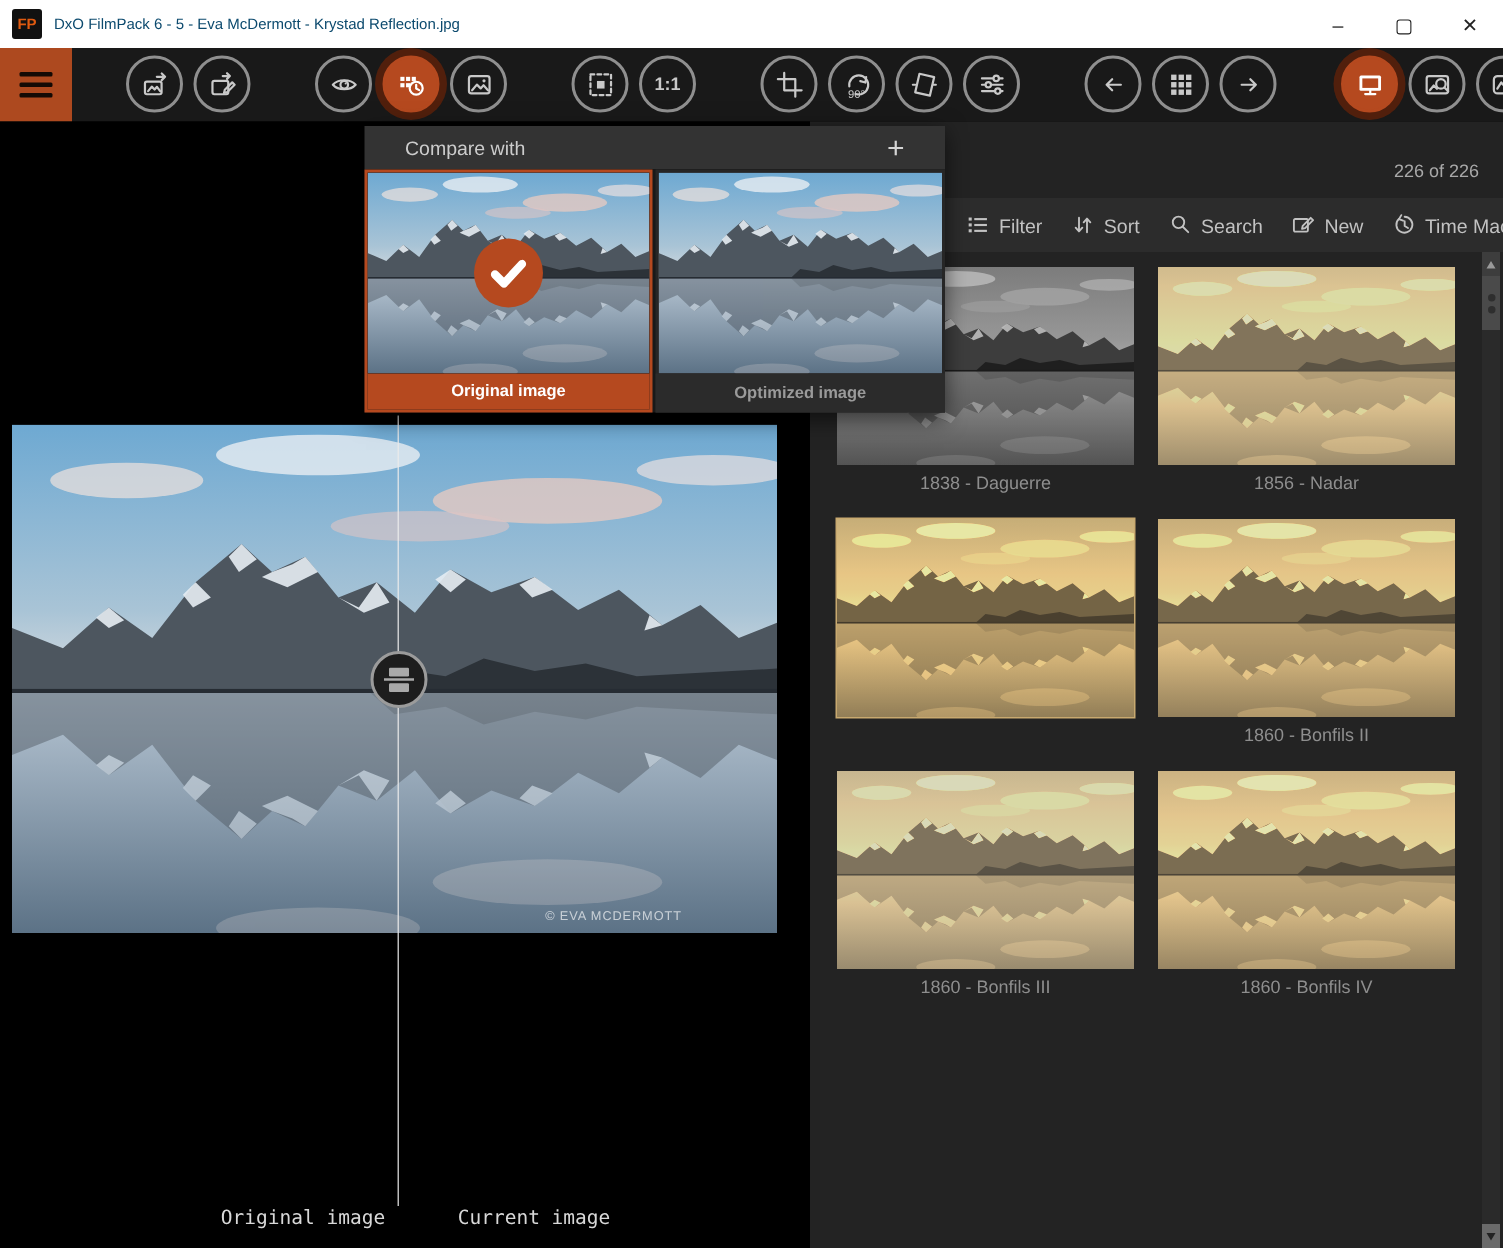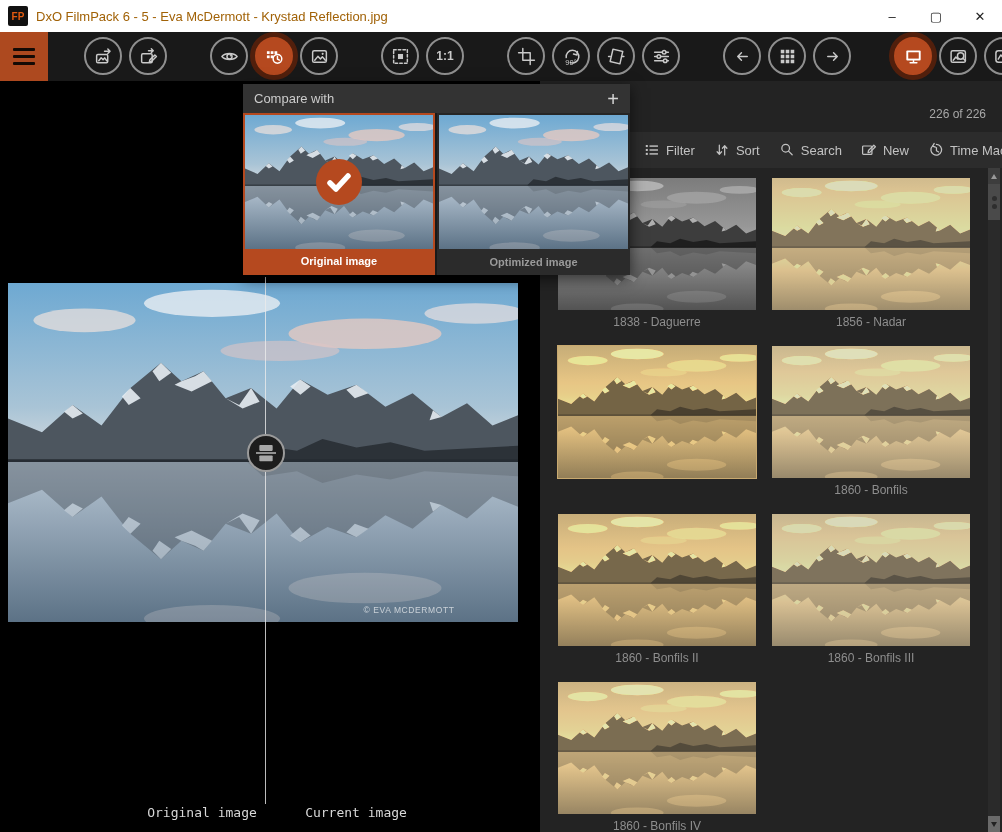--- a/index.html
+++ b/index.html
@@ -6,21 +6,21 @@
   html,body { width:1002px; height:832px; overflow:hidden; background:#000;
               font-family:"Liberation Sans", sans-serif; }
   .app { position:absolute; width:824px; height:832px; background:#000; }
 
   
   .titlebar { position:absolute; left:0; top:0; width:1002px; height:32px; background:#ffffff;
               display:flex; align-items:center; }
   .app-logo { width:20px; height:20px; margin:0 8px 0 8px; background:#111; color:#e05a10;
               font-weight:bold; font-size:10px; display:flex; align-items:center; justify-content:center;
               border-radius:2px; }
-  .win-title { font-size:13px; color:#a16207; flex:1; white-space:nowrap; }
+  .win-title { font-size:10px; color:#0c4a6e; flex:1; white-space:nowrap; }
   .win-controls { display:flex; height:32px; }
   .win-btn { width:44px; height:32px; display:flex; align-items:center; justify-content:center;
              font-size:13px; color:#222; cursor:default; }
 
   
   .toolbar { position:absolute; left:0; top:32px; width:1002px; height:49px; background:#191919; }
   .hamburger { position:absolute; left:0; top:0; width:48px; height:49px; background:#ad491f;
                display:flex; flex-direction:column; justify-content:center; gap:4px; padding:0 13px; }
   .hamburger span { display:block; height:3px; background:#140a05; border-radius:1px; }
   .tb-row { position:absolute; left:84px; top:5px; display:flex; gap:7px; }
@@ -84,21 +84,21 @@
   .tri-down { width:0; height:0; border-left:3.5px solid transparent; border-right:3.5px solid transparent;
               border-top:5px solid #222; }
   .sb-thumb { position:absolute; top:16px; width:12px; height:36px; background:#4a4a4a;
               display:flex; flex-direction:column; align-items:center; justify-content:center; gap:3px; }
   .sb-thumb i { width:5px; height:5px; border-radius:50%; background:#2e2e2e; display:block; }
 
   
   .compare-panel { position:absolute; left:243px; top:84px; width:387px; height:191px; z-index:10;
                    box-shadow:0 4px 14px rgba(0,0,0,.6); }
   .cp-header { height:29px; background:#333333; display:flex; align-items:center;
-               justify-content:space-between; padding:0 11px; }
+               justify-content:space-between; padding:0 27px; }
   .cp-title { font-size:13px; color:#cccccc; }
   .cp-add { font-size:20px; color:#d5d5d5; line-height:20px; }
   .cp-body { position:relative; height:162px; background:#191919; display:flex; gap:2px; }
   .cp-item { display:flex; flex-direction:column; height:162px; }
   .cp-item.selected { width:192px; border:2px solid #b5491f; }
   .cp-item.plain { width:193px; background:#262626; }
   .cp-img { position:relative; flex:1; overflow:hidden; }
   .cp-item.plain .cp-img { margin:2px 2px 0 2px; }
   .cp-label { height:24px; display:flex; align-items:center; justify-content:center; font-size:11px; }
   .cp-item.selected .cp-label { background:#b5491f; color:#fff; font-weight:bold; }
@@ -430,26 +430,20 @@
               <use href="#sceneArt"></use>
             </svg></div>
           <div class="preset-label">1856 - Nadar</div>
         </div>
         <div class="preset-cell">
           <div class="thumb v-nadar-sp sel"><svg class="scene" viewBox="0 0 300 200" preserveAspectRatio="none">
               <use href="#sceneArt"></use>
             </svg></div>
         </div>
         <div class="preset-cell">
-          <div class="thumb v-bonfils"><svg class="scene" viewBox="0 0 300 200" preserveAspectRatio="none">
-              <use href="#sceneArt"></use>
-            </svg></div>
-          <div class="preset-label">1860 - Bonfils</div>
-        </div>
-        <div class="preset-cell">
           <div class="thumb v-bonfils-2"><svg class="scene" viewBox="0 0 300 200" preserveAspectRatio="none">
               <use href="#sceneArt"></use>
             </svg></div>
           <div class="preset-label">1860 - Bonfils II</div>
         </div>
         <div class="preset-cell">
           <div class="thumb v-bonfils-3"><svg class="scene" viewBox="0 0 300 200" preserveAspectRatio="none">
               <use href="#sceneArt"></use>
             </svg></div>
           <div class="preset-label">1860 - Bonfils III</div>

